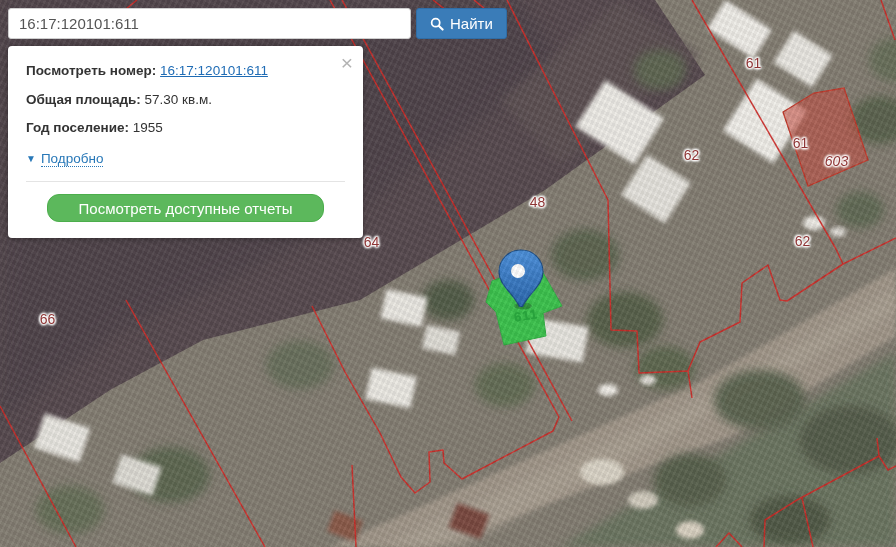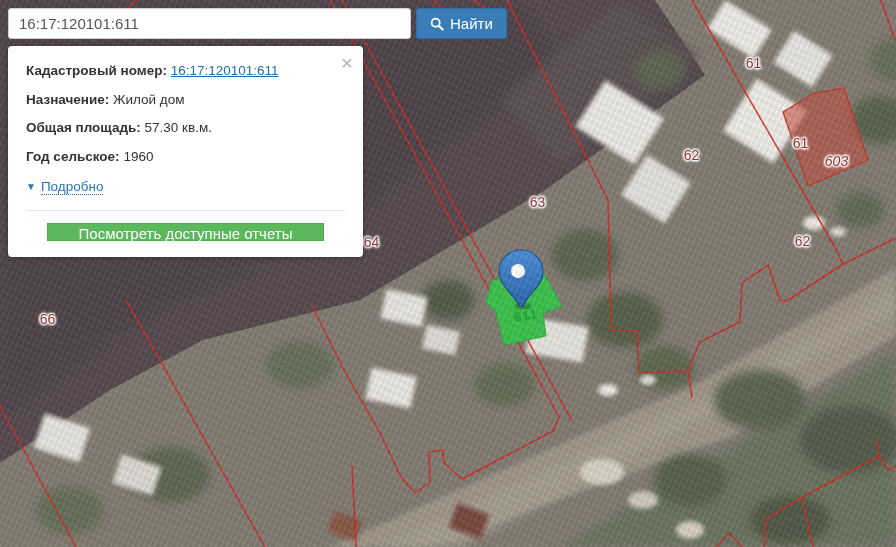--- a/index.html
+++ b/index.html
@@ -50,22 +50,22 @@
     padding:15px 18px 16px 18px;color:#333;font-size:13.5px;line-height:1.45;
   }
   .info-row{margin:0 0 9px 0;}
   .info-row b{font-weight:bold;color:#333;}
   .info-link{color:#1f6cb5;text-decoration:underline;cursor:pointer;}
   .details-toggle{color:#2878b8;cursor:pointer;display:inline-block;margin-top:2px;text-align:right;}
   .details-toggle .tri{font-size:10px;margin-right:5px;text-decoration:none;display:inline-block;vertical-align:1px;}
   .details-toggle .lbl{border-bottom:1px dotted #2878b8;}
   .panel-divider{border:none;border-top:1px solid #e4e4e4;margin:13px 0 12px 0;}
   .reports-button{
-    display:block;margin:0 auto;width:277px;height:18px;
-    background:#5cb85c;border:1px solid #4cae4c;border-radius:0;
+    display:block;margin:0 auto;width:277px;height:28px;
+    background:#5cb85c;border:1px solid #4cae4c;border-radius:12px;
     color:#fff;font-size:15px;cursor:pointer;font-family:"Liberation Sans", sans-serif;
   }
   .close-btn{
     position:absolute;top:6px;right:10px;color:#b3b3b3;font-size:21px;line-height:1;
     cursor:pointer;font-weight:400;user-select:none;
   }
 </style>
 </head>
 <body>
 
@@ -177,21 +177,21 @@
     </g>
   </svg>
 
   <div class="noise"></div>
 
   <div>
       <div class="parcel-label" style="left: 748px; top: 63px;">61</div>
       <div class="parcel-label" style="left: 795px; top: 143px;">61</div>
       <div class="parcel-label italic" style="left: 831px; top: 161px;">603</div>
       <div class="parcel-label" style="left: 686px; top: 155px;">62</div>
-      <div class="parcel-label" style="left: 532px; top: 202px;">63</div>
+      <div class="parcel-label" style="left: 532px; top: 202px;">48</div>
       <div class="parcel-label" style="left: 366px; top: 242px;">64</div>
       <div class="parcel-label" style="left: 797px; top: 241px;">62</div>
       <div class="parcel-label" style="left: 42px; top: 319px;">66</div>
     </div>
 
   <div class="selected-parcel-label">611</div>
 
   <div class="search-bar">
     <input class="search-input" type="text" value="16:17:120101:611" style="">
     <button class="search-button">
@@ -200,38 +200,34 @@
         <line x1="10.2" y1="10.2" x2="14.4" y2="14.4" stroke="#fff" stroke-width="2.4" stroke-linecap="round"></line>
       </svg>
       <span>Найти</span>
     </button>
   </div>
 
   <div class="info-panel">
     <span class="close-btn">×</span>
 
     <div class="info-row">
-      <b>Кадастровый номер:</b>
+      <b>Посмотреть номер:</b>
       <a class="info-link">16:17:120101:611</a>
     </div>
 
-    <div class="info-row">
-      <b>Назначение:</b>
-      <span>Жилой дом</span>
-    </div>
 
 
     <div class="info-row">
       <b>Общая площадь:</b>
       <span>57.30 кв.м.</span>
     </div>
 
     <div class="info-row">
-      <b>Год сельское:</b>
-      <span>1960</span>
+      <b>Год поселение:</b>
+      <span>1955</span>
     </div>
 
     <div class="details-toggle">
       <span class="tri">▼</span><span class="lbl">Подробно</span>
     </div>
 
     <hr class="panel-divider">
 
     <button class="reports-button">Посмотреть доступные отчеты</button>
   </div>

